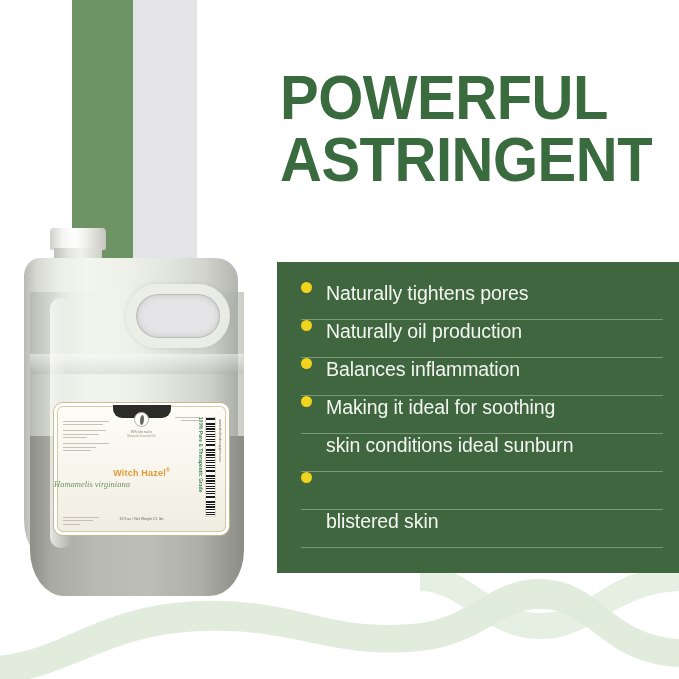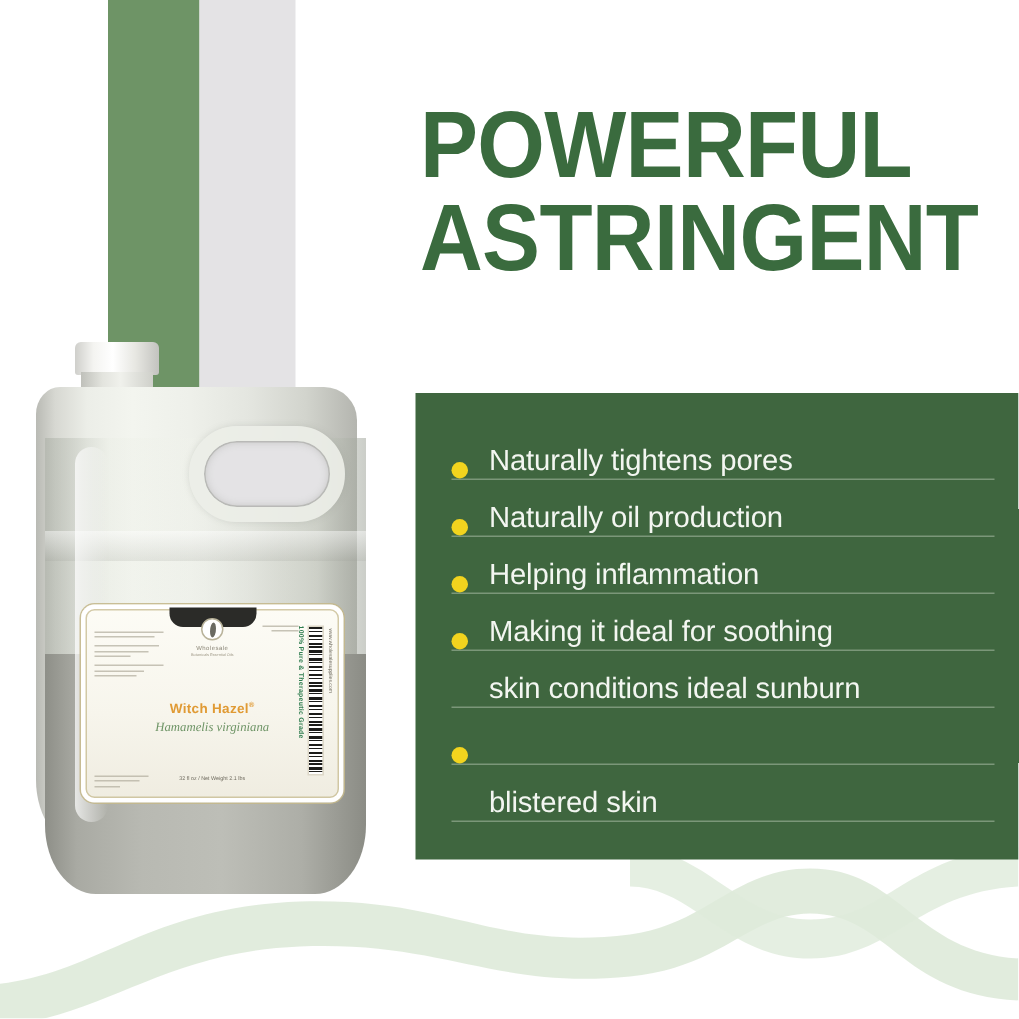--- a/index.html
+++ b/index.html
@@ -120,21 +120,21 @@
   #label-left-text { left:9px; top:18px; width:46px; }
   #label-right-text { right:30px; top:14px; width:24px; text-align:right; }
   #label-bottom-text { left:9px; bottom:8px; width:36px; }
 
   #label-title {
     position:absolute; left:0; right:0; top:64px; text-align:center;
     font-size:9px; font-weight:bold; color:#E09A34; letter-spacing:.2px;
   }
   #label-title sup { font-size:5px; }
   #label-subtitle {
-    position:absolute; left:0; right:0; top:76px; text-align:center;
+    position:absolute; left:0; right:0; top:76px; 
     font-size:8.5px; font-style:italic; color:#6E9466;
     font-family:"Liberation Serif", serif;
   }
   #label-volume {
     position:absolute; left:0; right:0; bottom:14px; text-align:center;
     font-size:3.6px; color:#6e6a5e;
   }
 
   #label-barcode {
     position:absolute; right:13px; top:14px; width:11px; height:100px;
@@ -168,21 +168,21 @@
   #headline .hl-line { display:block; white-space:nowrap; }
 
   
   #benefits-panel {
     position:absolute; left:277px; top:262px; width:402px; height:311px;
     background:#3F663F;
   }
   #benefits-list { position:absolute; left:24px; top:20px; right:16px; }
   .benefit-line {
     position:relative; height:38px;
-    display:flex; align-items:flex-end;
+    display:flex; align-items:flex-start;
     border-bottom:1px solid rgba(222,232,216,.38);
   }
   .benefit-bullet {
     width:11px; height:11px; border-radius:50%;
     background:#F2D41E; flex:0 0 11px; margin-right:14px;
   }
   .benefit-bullet.hidden { visibility:hidden; }
   .benefit-text {
     color:#F3F6F1; font-size:19.5px; letter-spacing:-.1px;
     white-space:nowrap;
@@ -272,21 +272,21 @@
         <li class="benefit-line">
           <span class="benefit-bullet"></span>
           <span class="benefit-text">Naturally tightens pores</span>
         </li>
         <li class="benefit-line">
           <span class="benefit-bullet"></span>
           <span class="benefit-text">Naturally oil production</span>
         </li>
         <li class="benefit-line">
           <span class="benefit-bullet"></span>
-          <span class="benefit-text">Helping inflammation</span>
+          <span class="benefit-text">Balances inflammation</span>
         </li>
         <li class="benefit-line">
           <span class="benefit-bullet"></span>
           <span class="benefit-text">Making it ideal for soothing</span>
         </li>
         <li class="benefit-line">
           <span class="benefit-bullet hidden"></span>
           <span class="benefit-text">skin conditions ideal sunburn</span>
         </li>
         <li class="benefit-line">

